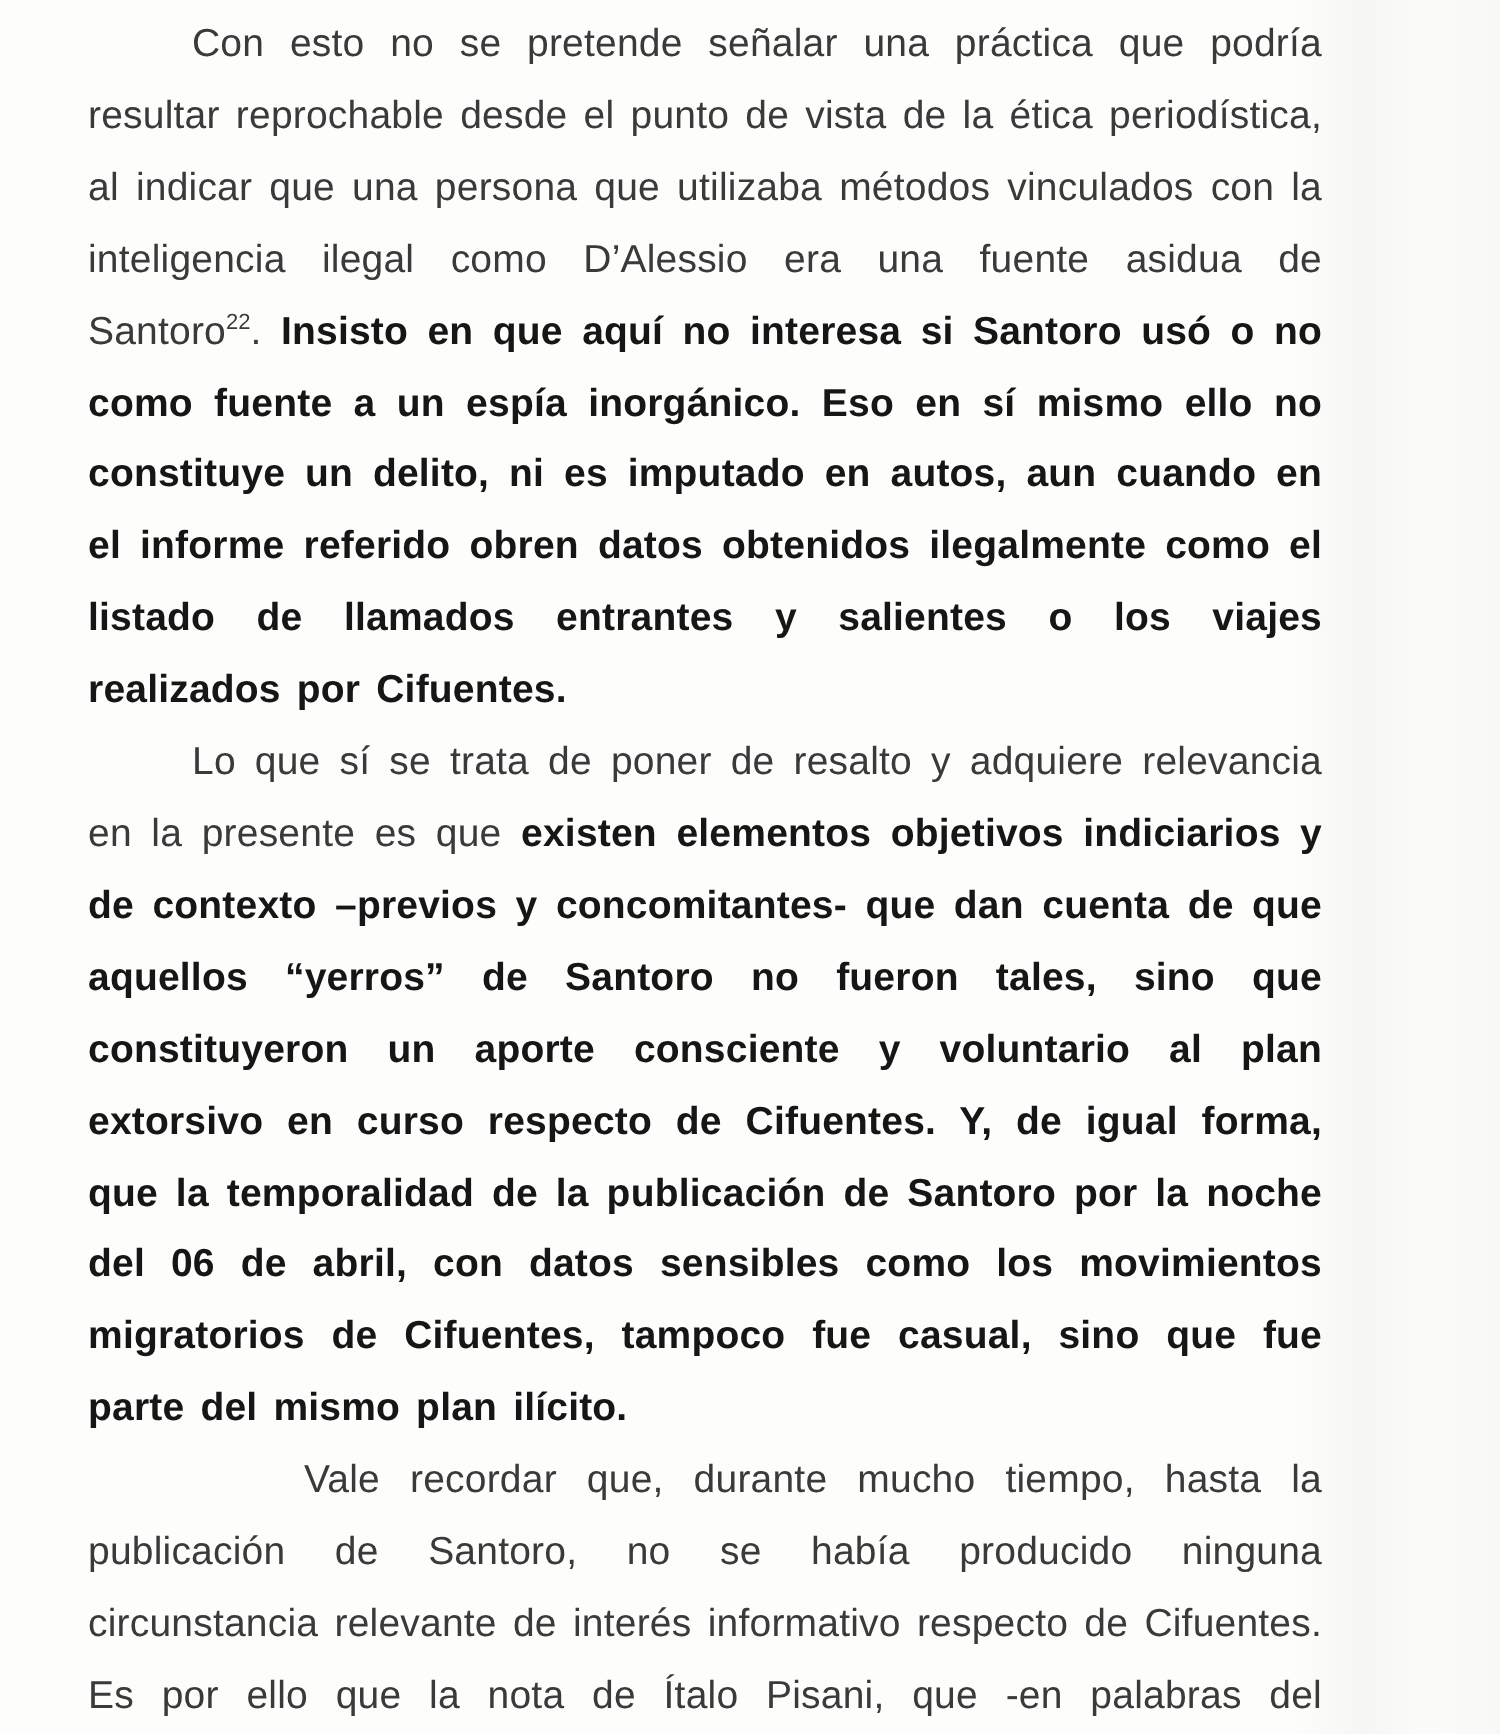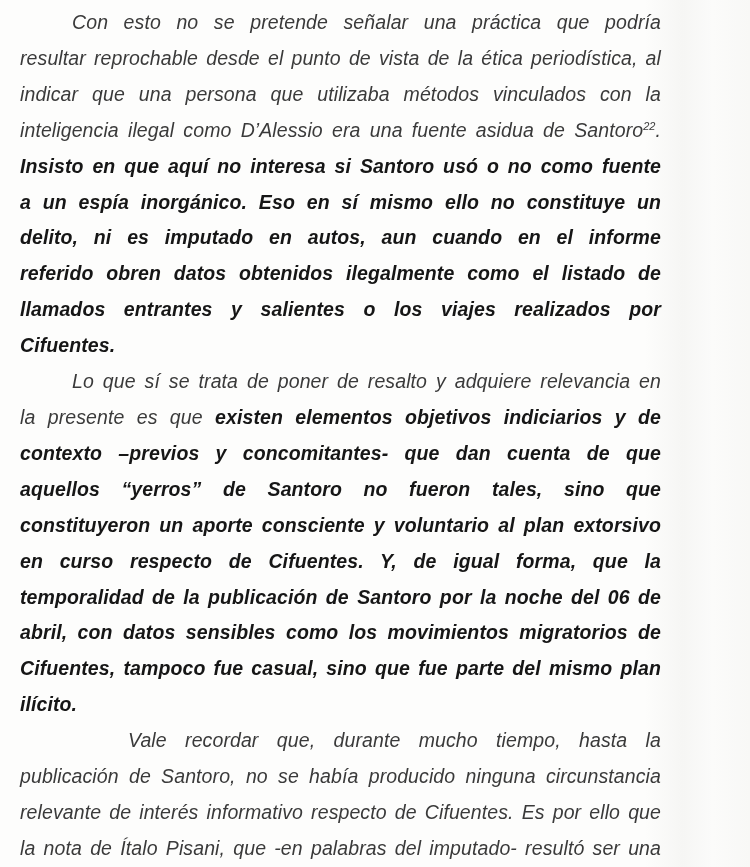--- a/index.html
+++ b/index.html
@@ -21,22 +21,21 @@
         var(--bg) 0%,
         var(--bg) 86%,
         #f6f6f4 91%,
         #fbfbfa 95%,
         #f8f8f6 100%);
     font-family: "Liberation Sans", "DejaVu Sans", sans-serif;
   }
   .page {
     width: 750px;
     height: 867px;
-    padding: 5px 89px 0 20px;
-    font-style: italic;
+    padding: 5px 89px 0 44px;
   }
   p.para {
     margin: 0;
     text-align: justify;
     font-size: 19.5px;
     line-height: 35.9px;
     color: var(--text);
     word-spacing: 2.5px;
     letter-spacing: 0.1px;
   }

